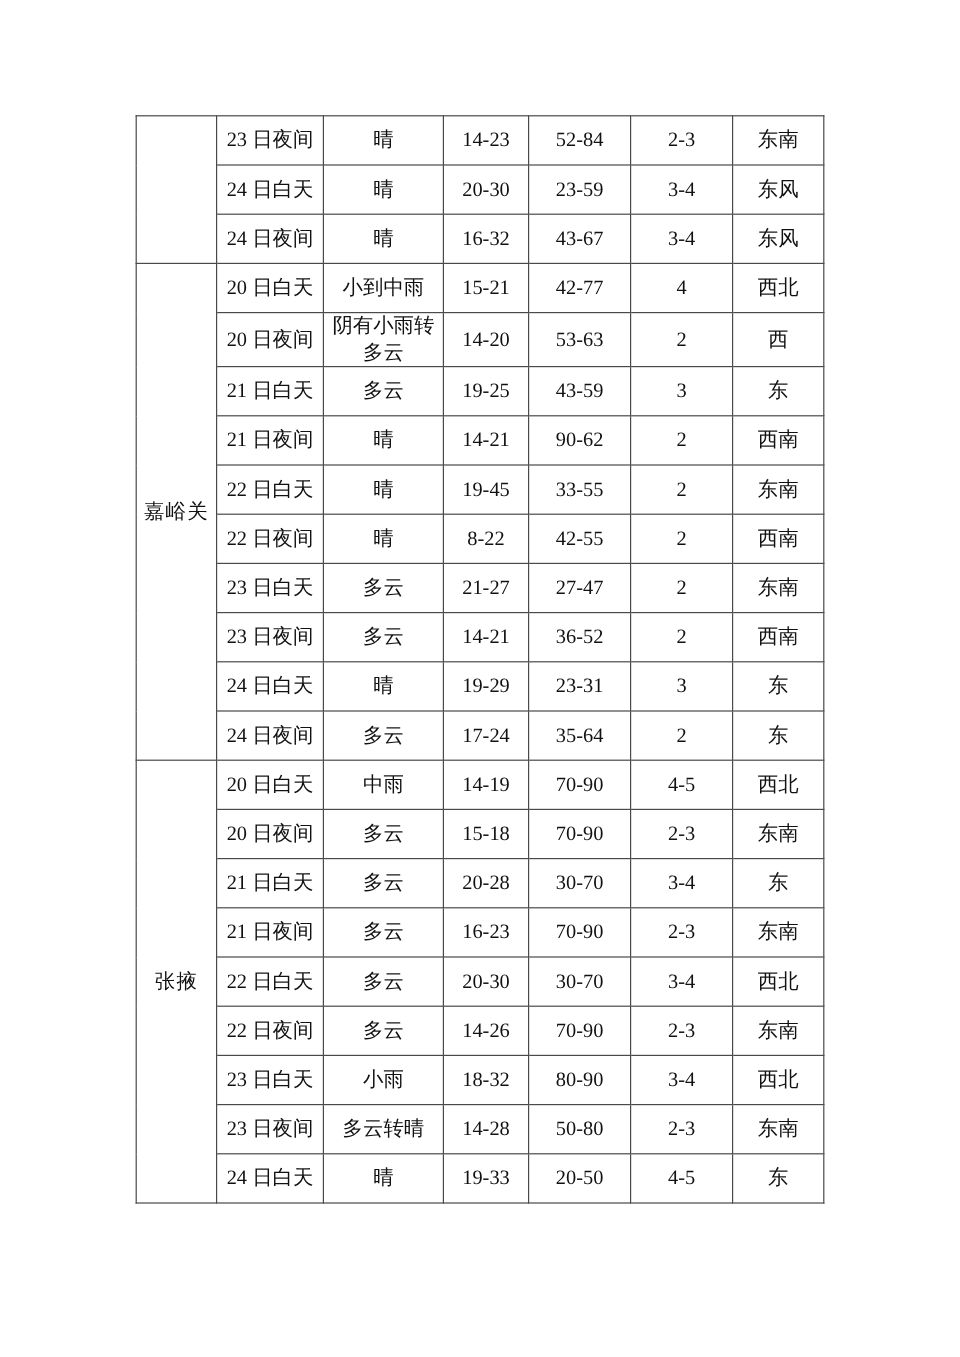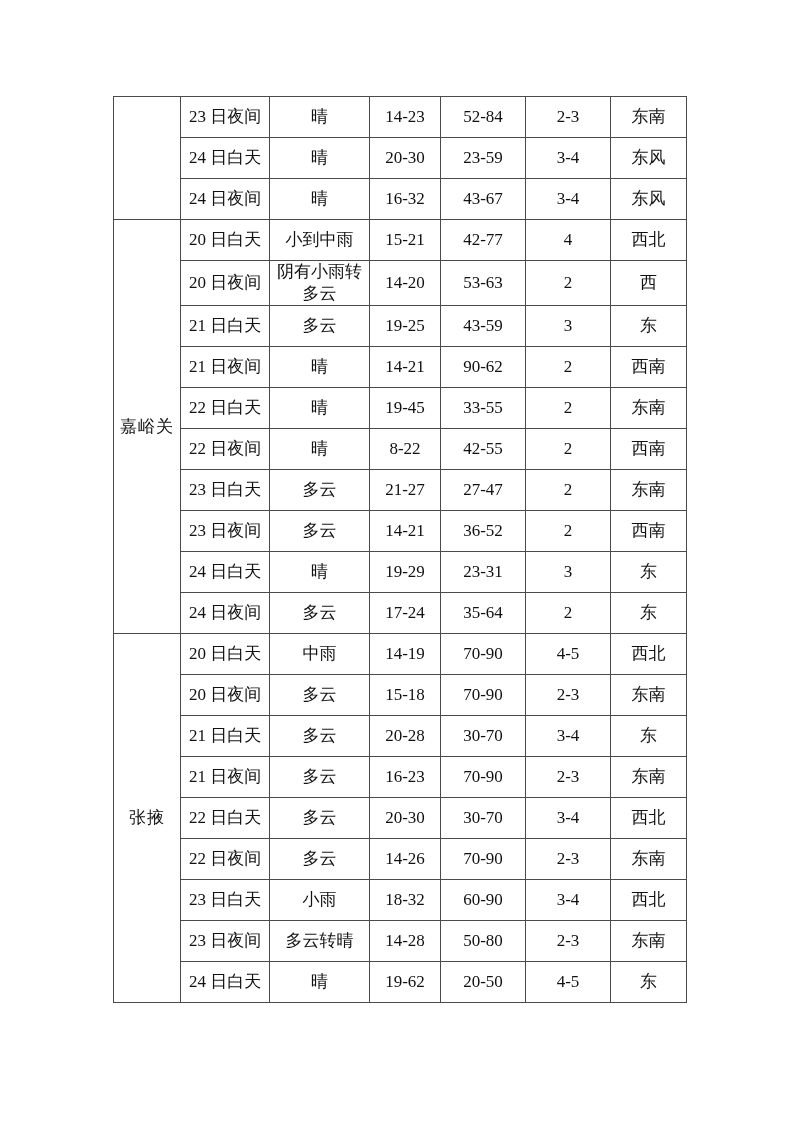--- a/index.html
+++ b/index.html
@@ -207,35 +207,35 @@
           <td>多云</td>
           <td>14-26</td>
           <td>70-90</td>
           <td>2-3</td>
           <td>东南</td>
         </tr>
         <tr>
           <td>23 日白天</td>
           <td>小雨</td>
           <td>18-32</td>
-          <td>60-90</td>
+          <td>80-90</td>
           <td>3-4</td>
           <td>西北</td>
         </tr>
         <tr>
           <td>23 日夜间</td>
           <td>多云转晴</td>
           <td>14-28</td>
           <td>50-80</td>
           <td>2-3</td>
           <td>东南</td>
         </tr>
         <tr>
           <td>24 日白天</td>
           <td>晴</td>
-          <td>19-62</td>
+          <td>19-33</td>
           <td>20-50</td>
           <td>4-5</td>
           <td>东</td>
         </tr>
       </tbody>
   </table>
 </div>
 
 </body></html>

